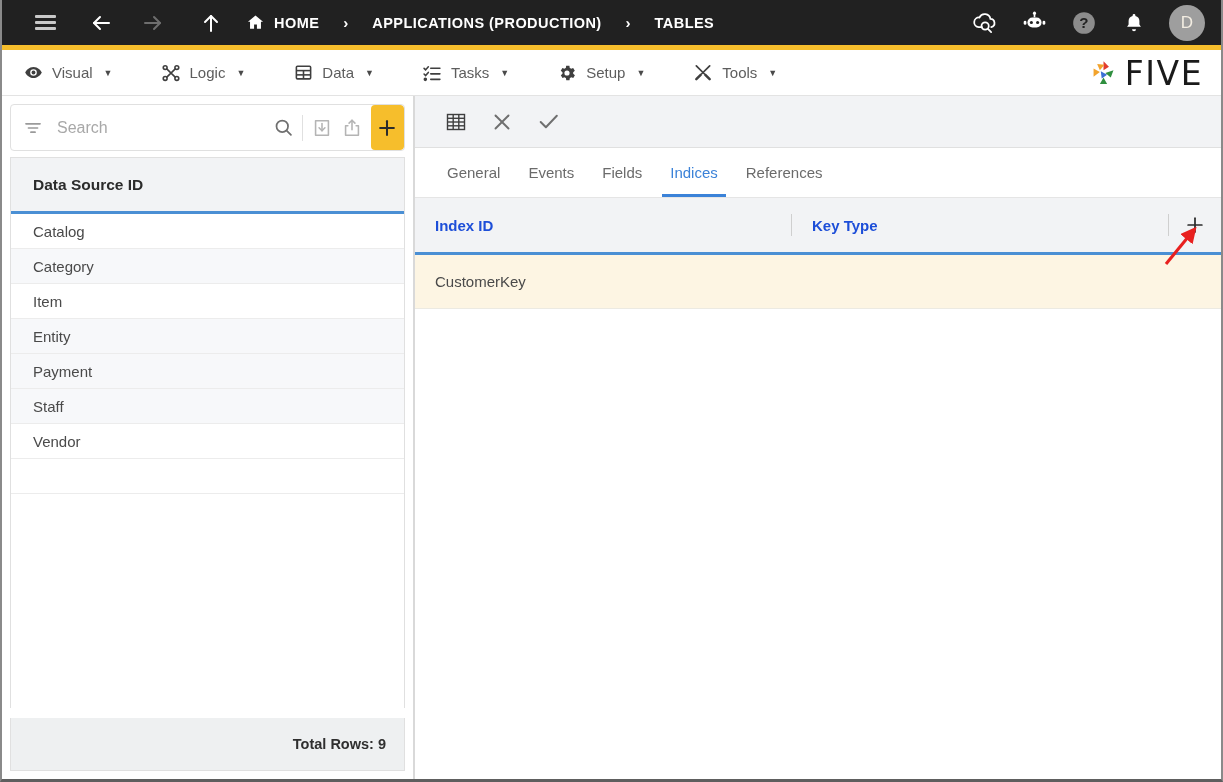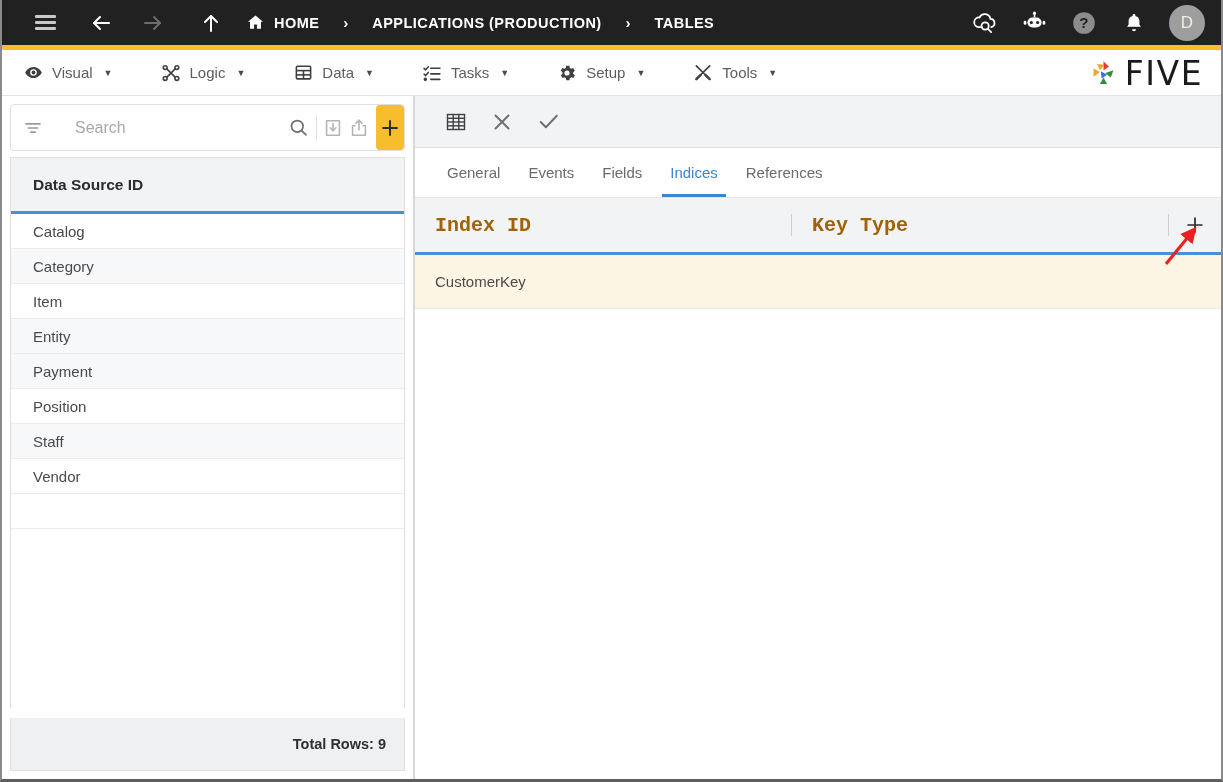--- a/index.html
+++ b/index.html
@@ -95,21 +95,21 @@
   .search-wrap { padding: 8px 8px 6px 8px; }
   .search-bar {
     height: 47px; border: 1px solid #e0e0e0; border-radius: 4px;
     display: flex; align-items: center; background: #fff;
     overflow: hidden;
   }
   .filter-ico { padding: 0 10px 0 12px; display: flex; align-items: center; cursor: pointer; }
   .search-input {
     flex: 1; border: none; outline: none; font-size: 16px;
     color: #3c3c3c; font-family: "Liberation Sans", sans-serif;
-    background: transparent; padding: 0 4px; margin-left: 18px;
+    background: transparent; padding: 0 4px;
   }
   .search-input::placeholder { color: #a8a8a8; }
   .sb-ico { width: 40px; display: flex; align-items: center; justify-content: center; cursor: pointer; }
   .sb-div { width: 1px; height: 26px; background: #e0e0e0; margin: 0 4px; }
   .plus-btn {
     width: 44px; height: 45px; background: #f6be2c;
     border-radius: 4px; display: flex; align-items: center; justify-content: center;
     cursor: pointer; margin-left: 4px;
   }
 
@@ -169,23 +169,23 @@
     content: ""; position: absolute; left: 6px; right: 6px; bottom: 0;
     height: 3px; background: #3b82d8;
   }
 
   .grid-head {
     height: 57px; flex: 0 0 57px; background: #f2f3f5;
     display: flex; align-items: center;
     border-bottom: 3px solid #4a8fd4; position: relative;
   }
   .gh-cell {
-    font-size: 20px; font-weight: bold; color: #a16207;
+    font-size: 15px; font-weight: bold; color: #1d4ed8;
     display: flex; align-items: center; height: 100%;
-    position: relative; padding-left: 20px; font-family: Liberation Mono, monospace;
+    position: relative; padding-left: 20px;
   }
   .gh-cell.c1 { width: 376px; flex: 0 0 376px; }
   .gh-cell.c2 { flex: 1 1 auto; }
   .gh-sep {
     width: 1px; height: 22px; background: #cfcfcf; align-self: center;
   }
   .gh-add {
     width: 52px; flex: 0 0 52px; display: flex;
     align-items: center; justify-content: center; cursor: pointer;
   }
@@ -433,21 +433,20 @@
       </div>
 
       <div class="list-card">
         <div class="list-head">Data Source ID</div>
         <div class="list-rows">
           <div class="list-row">Catalog</div>
           <div class="list-row alt">Category</div>
           <div class="list-row">Item</div>
           <div class="list-row alt">Entity</div>
           <div class="list-row alt">Payment</div>
-          <div class="list-row">Position</div>
           <div class="list-row alt">Staff</div>
           <div class="list-row">Vendor</div>
           <div class="list-row blank"></div>
         </div>
       </div>
 
       <div class="list-footer">Total Rows: 9</div>
     </div>
 
     <div class="right-panel">

